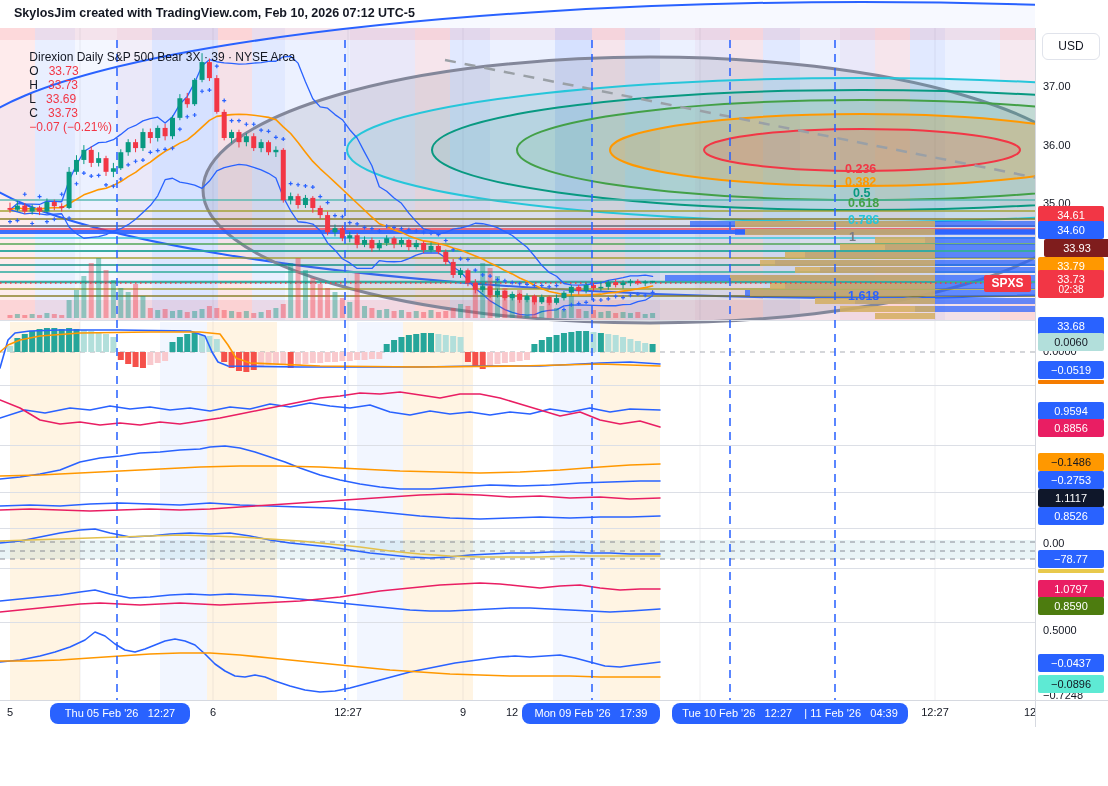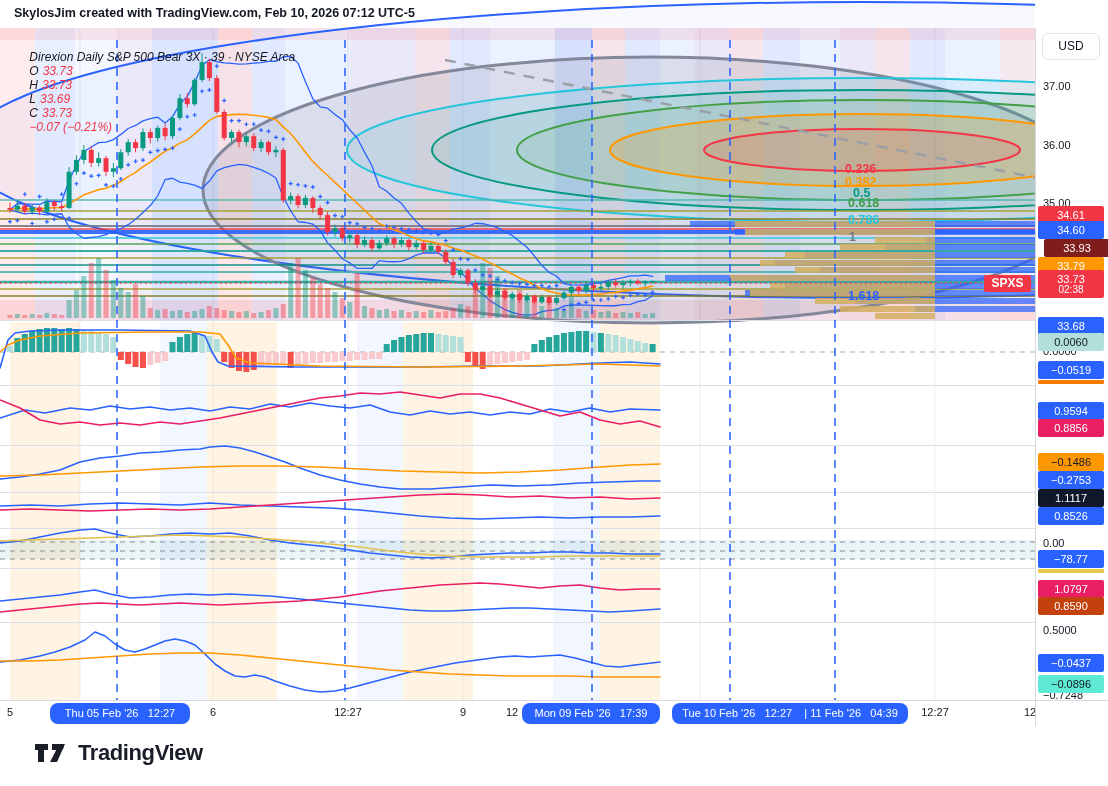--- a/index.html
+++ b/index.html
@@ -2,21 +2,21 @@
 <html><head>
 <meta charset="utf-8">
 <style>
   html,body{margin:0;padding:0;background:#fff;}
   #root{position:relative;width:1108px;height:786px;background:#fff;overflow:hidden;
         font-family:"Liberation Sans","DejaVu Sans",sans-serif;-webkit-font-smoothing:antialiased;}
   #attribution{position:absolute;left:14px;top:6px;font-size:12.5px;font-weight:700;color:#131722;z-index:5;}
   #chart-svg{position:absolute;left:0;top:0;z-index:1;}
   #symbol-bar{position:absolute;left:16px;top:36px;z-index:3;font-size:12px;color:#131722;white-space:pre;}
   #symbol-bar .red{color:#f23645;}
-  #symbol-bar span{margin-right:4px;font-style:italic;}
+  #symbol-bar span{margin-right:10px;}
   #price-axis{position:absolute;left:1035px;top:28px;width:73px;height:672px;background:#ffffff;
               border-left:1px solid #d6d9e0;z-index:4;}
   .p-tick{position:absolute;left:7px;font-size:11px;color:#131722;}
   .p-badge{position:absolute;left:2px;width:66px;height:18px;border-radius:2px;color:#fff;
            font-size:11px;line-height:18px;text-align:center;font-weight:400;}
   .p-badge .sub{display:block;margin-top:-4px;font-size:10px;line-height:12px;}
   .p-sliver{position:absolute;left:2px;width:66px;height:4px;border-radius:1px;}
   #usd-btn{position:absolute;left:6px;top:5px;width:56px;height:25px;border:1px solid #e0e3eb;border-radius:6px;
            background:#fff;font-size:12px;color:#131722;text-align:center;line-height:25px;}
   #time-axis{position:absolute;left:0;top:700px;width:1035px;height:26px;background:#fff;border-top:1px solid #d6d9e0;z-index:4;}
@@ -639,44 +639,34 @@
       <div class="p-badge" style="background: rgb(178, 223, 219); color: rgb(19, 23, 34); top: 305px;">0.0060</div>
       <div class="p-badge" style="background: rgb(41, 98, 255); color: rgb(255, 255, 255); top: 333px;">−0.0519</div>
       <div class="p-badge" style="background: rgb(41, 98, 255); color: rgb(255, 255, 255); top: 374px;">0.9594</div>
       <div class="p-badge" style="background: rgb(233, 30, 99); color: rgb(255, 255, 255); top: 391px;">0.8856</div>
       <div class="p-badge" style="background: rgb(255, 152, 0); color: rgb(19, 23, 34); top: 425px;">−0.1486</div>
       <div class="p-badge" style="background: rgb(41, 98, 255); color: rgb(255, 255, 255); top: 443px;">−0.2753</div>
       <div class="p-badge" style="background: #0f172a; color: rgb(255, 255, 255); top: 461px;">1.1117</div>
       <div class="p-badge" style="background: rgb(41, 98, 255); color: rgb(255, 255, 255); top: 479px;">0.8526</div>
       <div class="p-badge" style="background: rgb(41, 98, 255); color: rgb(255, 255, 255); top: 522px;">−78.77</div>
       <div class="p-badge" style="background: rgb(233, 30, 99); color: rgb(255, 255, 255); top: 552px;">1.0797</div>
-      <div class="p-badge" style="background: #c2410c; color: rgb(255, 255, 255); top: 569px;">0.8590</div>
+      <div class="p-badge" style="background: #4d7c0f; color: rgb(255, 255, 255); top: 569px;">0.8590</div>
       <div class="p-badge" style="background: rgb(41, 98, 255); color: rgb(255, 255, 255); top: 626px;">−0.0437</div>
       <div class="p-badge" style="background: #5eead4; color: rgb(19, 23, 34); top: 647px;">−0.0896</div>
       <div class="p-sliver" style="top: 352px; background: rgb(245, 124, 0);"></div>
       <div class="p-sliver" style="top: 541px; background: rgb(232, 201, 76);"></div>
     </div>
 
   <div id="time-axis">
       <div class="t-tick" style="left: 10px;">5</div>
       <div class="t-tick" style="left: 213px;">6</div>
       <div class="t-tick" style="left: 348px;">12:27</div>
       <div class="t-tick" style="left: 463px;">9</div>
       <div class="t-tick" style="left: 512px;">12</div>
       <div class="t-tick" style="left: 935px;">12:27</div>
       <div class="t-tick" style="left: 1030px;">12</div>
       <div class="t-label" style="left: 50px; width: 140px;">Thu 05 Feb '26   12:27</div>
       <div class="t-label" style="left: 522px; width: 138px;">Mon 09 Feb '26   17:39</div>
       <div class="t-label" style="left: 672px; width: 236px;">Tue 10 Feb '26   12:27    | 11 Feb '26   04:39</div>
     </div>
   <div id="axis-corner"></div>
 
-  <div id="footer">
-    <div id="brand-row">
-      <svg width="34" height="26" viewBox="0 0 34 26">
-        <path d="M1 4 h13 v6 h-4 v12 h-6 v-12 h-3 z" fill="#1a1e29"></path>
-        <path d="M18 4 h13 l-8 18 h-7 l6.2 -12 h-4.2 z" fill="#1a1e29"></path>
-        <circle cx="26.5" cy="7" r="3" fill="#1a1e29"></circle>
-      </svg>
-      <span id="brand-text">TradingView</span>
-    </div>
-  </div>
 </div>
 
 </body></html>

